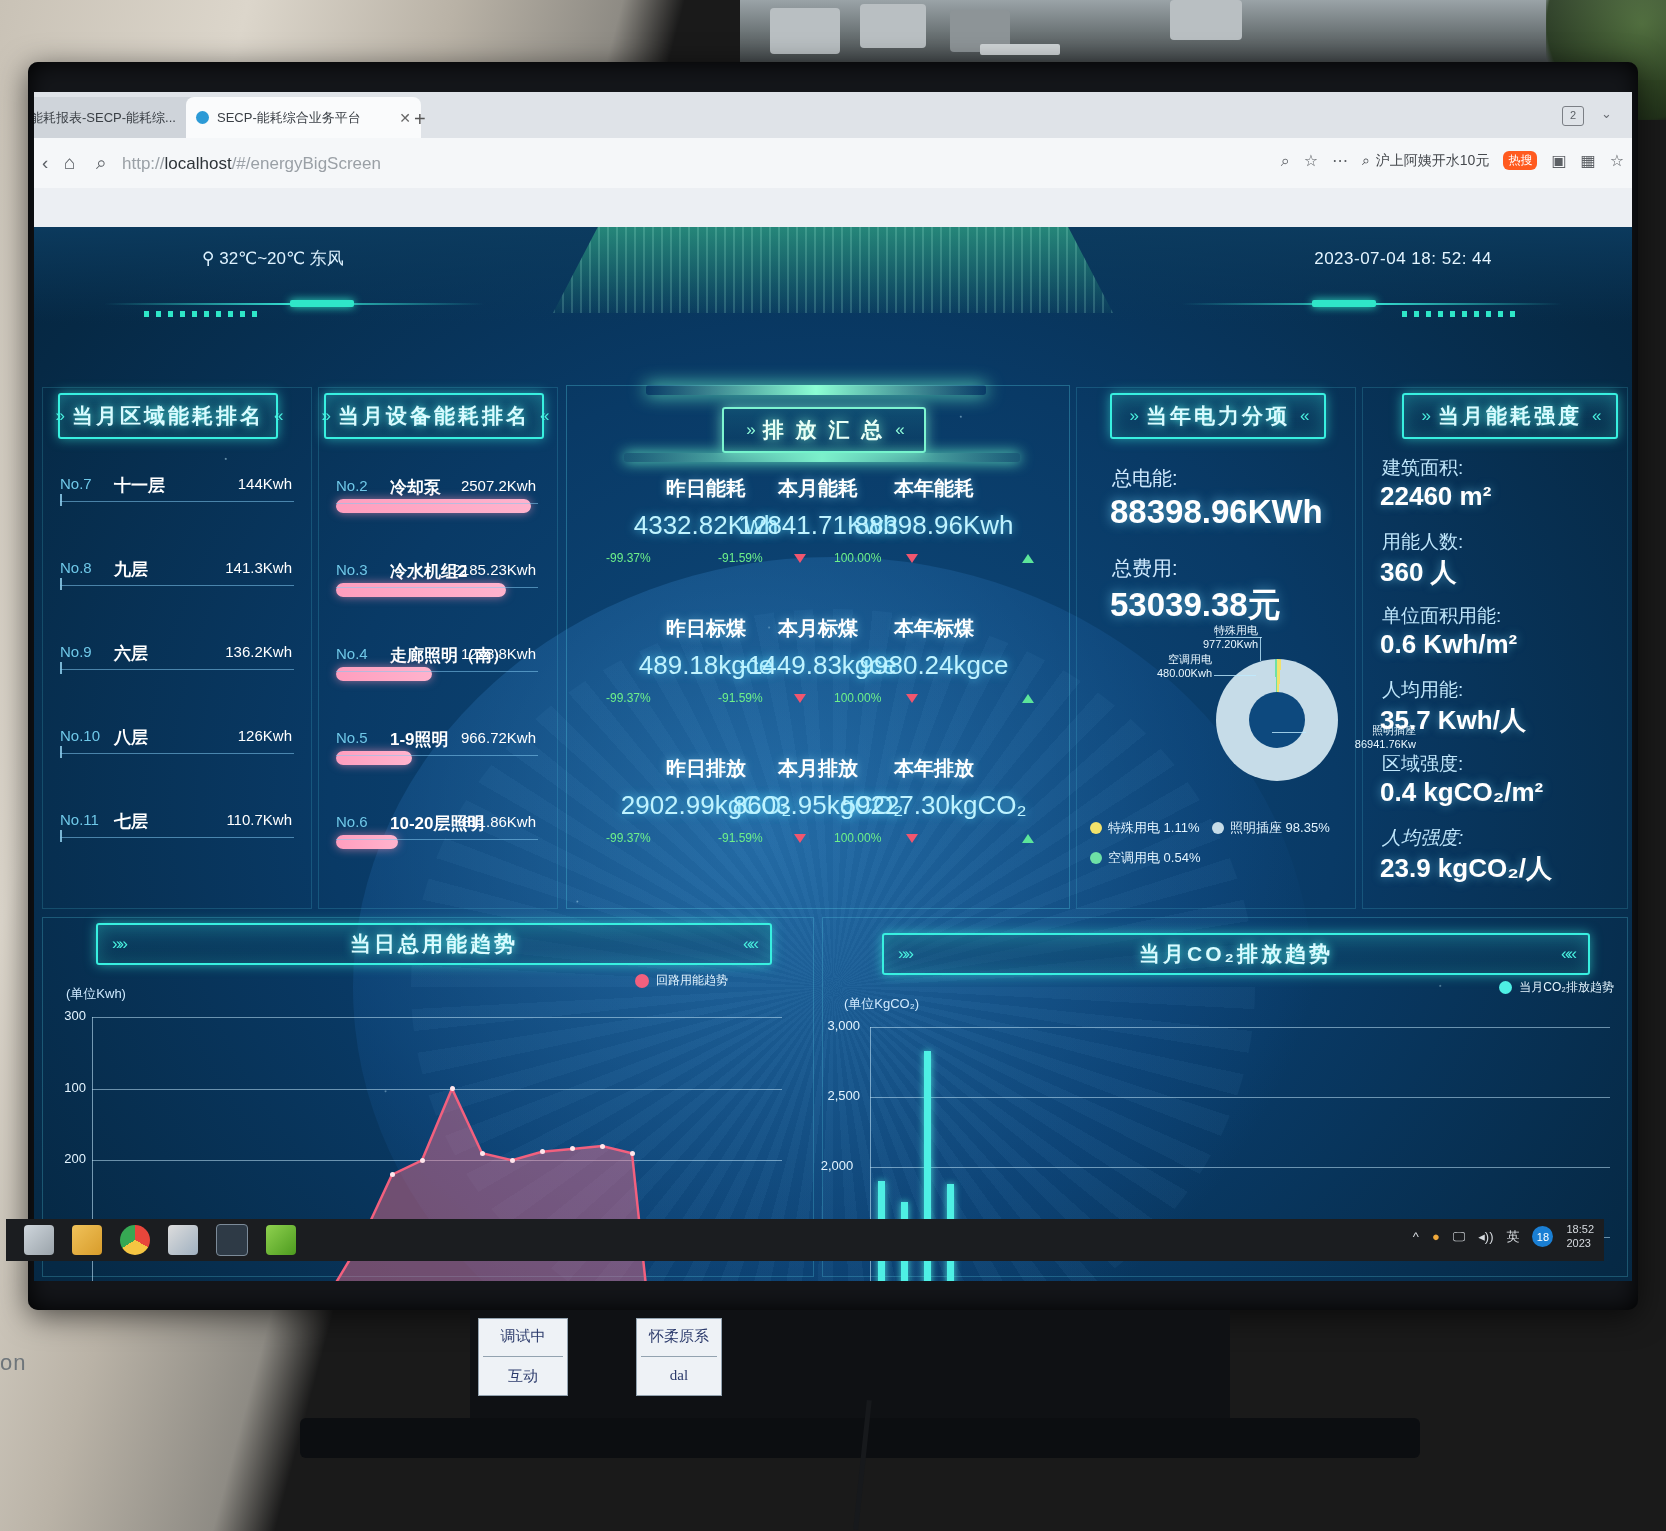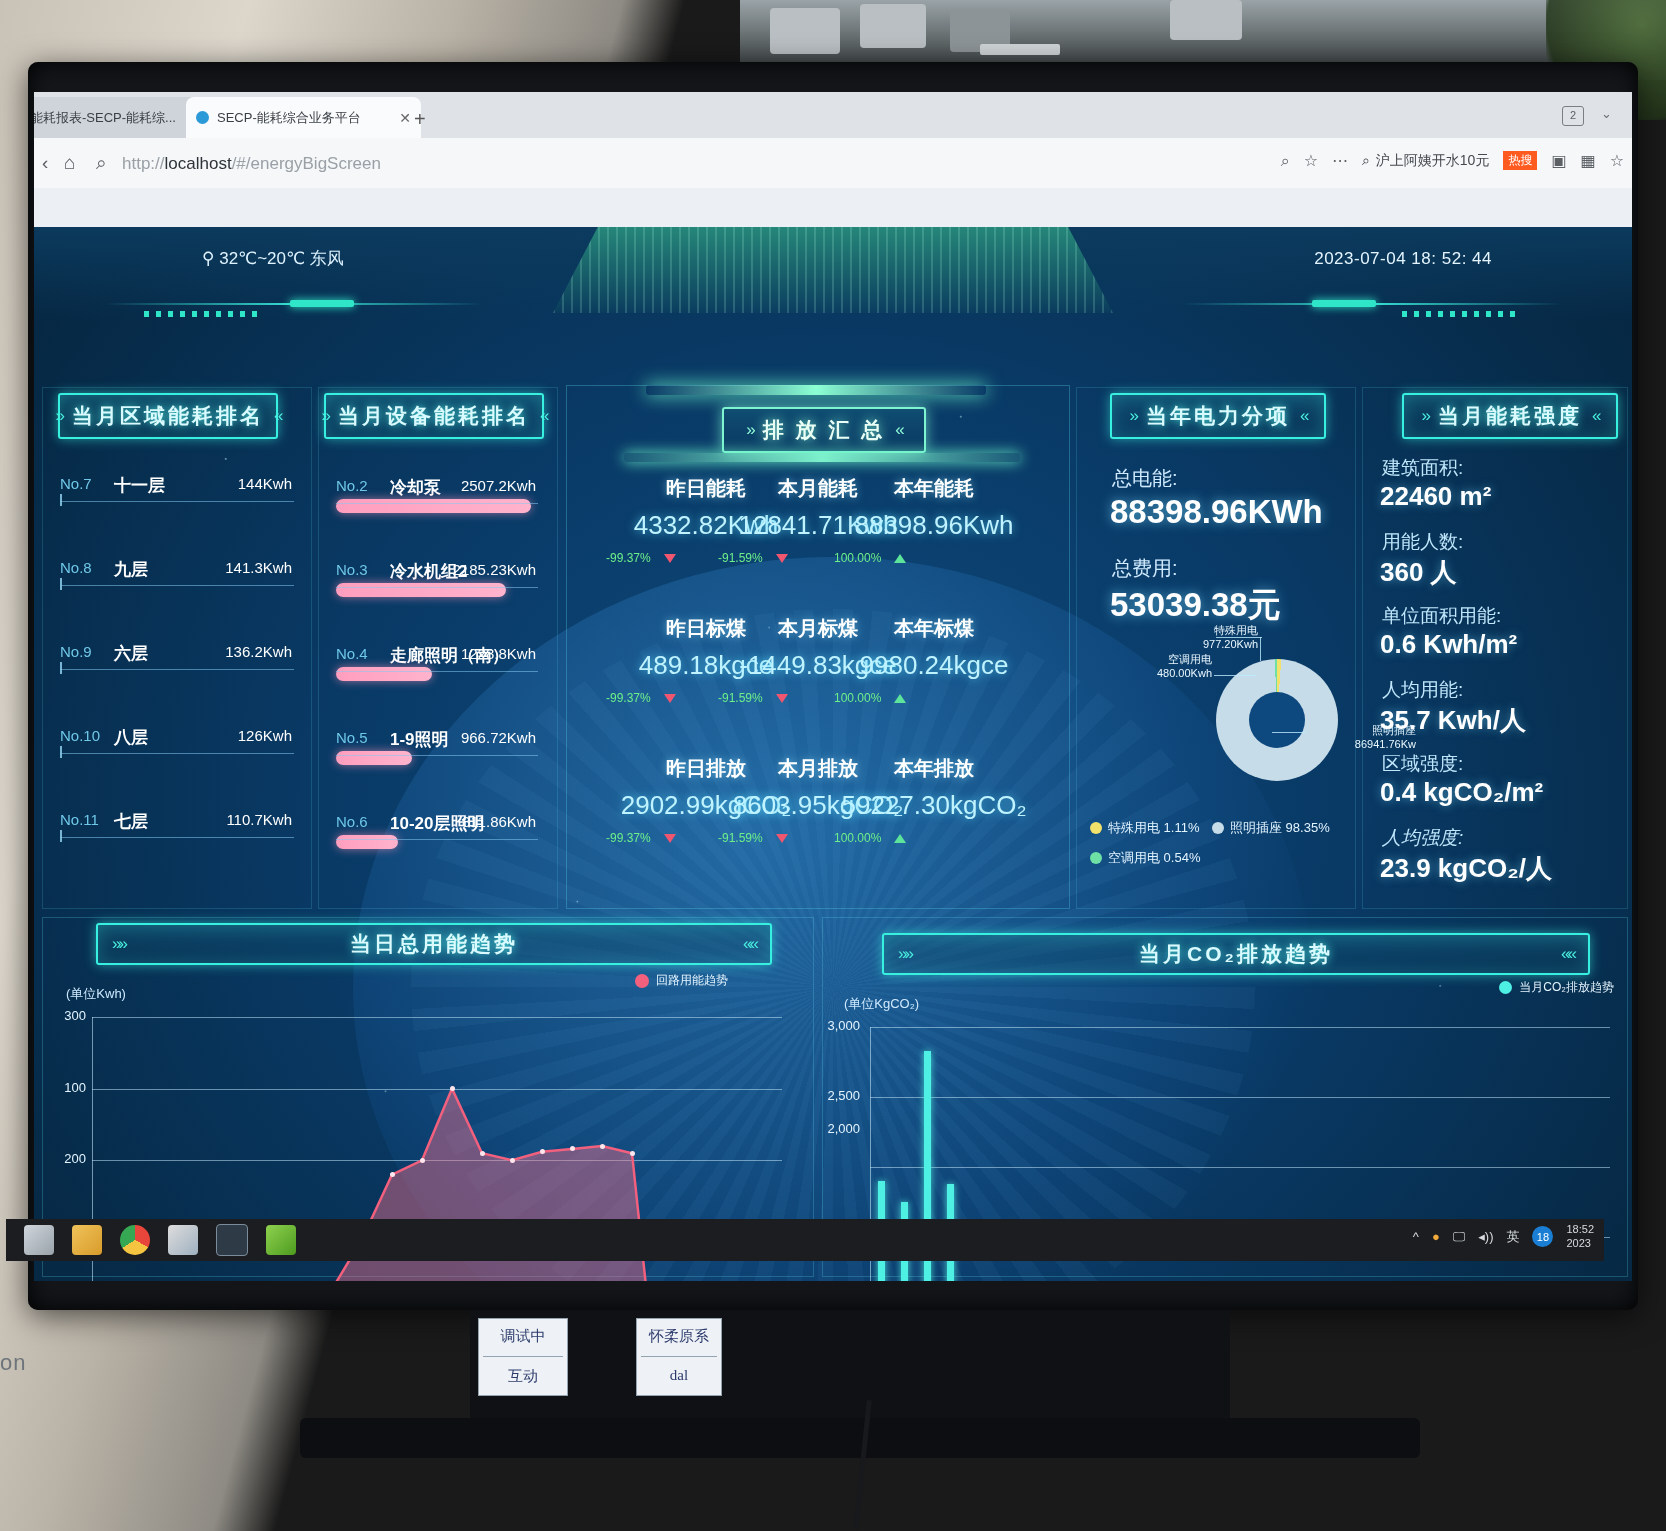--- a/index.html
+++ b/index.html
@@ -35,21 +35,21 @@
   .wincount{position:absolute;right:48px;top:14px;width:20px;height:18px;border:1.5px solid #7b7f85;
        border-radius:3px;font-size:11px;color:#5c6066;text-align:center;line-height:17px;}
   .winchev{position:absolute;right:20px;top:14px;color:#6a6e74;font-size:13px;}
 
   .urlbar{position:absolute;left:0;top:46px;width:100%;height:50px;background:#f5f7f9;}
   .navicon{position:absolute;top:14px;color:#5a5f65;font-size:19px;}
   .urltext{position:absolute;left:88px;top:16px;font-size:17px;color:#9aa0a6;}
   .urltext b{color:#2d3338;font-weight:400;}
   .rightgroup{position:absolute;right:8px;top:13px;display:flex;align-items:center;gap:14px;font-size:16px;color:#5d6166;}
   .searchpill{display:flex;align-items:center;gap:6px;font-size:14px;color:#45494e;}
-  .hotbadge{background:#ff5a1f;color:#fff;border-radius:0;font-size:12px;padding:1px 5px;}
+  .hotbadge{background:#ff5a1f;color:#fff;border-radius:6px;font-size:12px;padding:1px 5px;}
   .notice{position:absolute;left:0;top:96px;width:100%;height:39px;background:#eef1f4;font-size:13px;color:#4a4f55;
        display:flex;align-items:center;padding-left:8px;gap:6px;}
   .notice u{color:#2f6ed6;}
 
   
   #dash{position:absolute;left:0;top:135px;width:1598px;height:1054px;
         background:radial-gradient(ellipse 90% 120% at 50% 55%,#0e4a7d 0%,#093a66 35%,#062945 65%,#041a2f 100%);
         overflow:hidden;color:#d8f4ff;}
   .globe{position:absolute;left:50%;top:330px;transform:translateX(-50%);width:960px;height:860px;border-radius:50%;
         background:radial-gradient(circle at 42% 32%,rgba(70,160,230,.40),rgba(22,86,150,.30) 55%,rgba(8,40,76,0) 72%);}
@@ -97,21 +97,21 @@
   .rk-val{position:absolute;right:12px;top:0;font-size:15px;font-weight:normal;color:#ffffff;white-space:nowrap;}
   .rk-line{position:absolute;left:18px;right:10px;top:26px;height:1px;background:rgba(130,200,240,.55);}
   .rk-tick{position:absolute;left:18px;top:19px;width:2px;height:12px;background:rgba(150,215,245,.8);}
   .rk-bar{position:absolute;left:18px;top:22px;height:14px;border-radius:7px;
       background:linear-gradient(90deg,#ff9ebe,#ffb3cd);box-shadow:0 0 10px rgba(255,150,190,.6);}
 
   
   .emi{position:absolute;text-align:center;width:200px;}
   .emi .lab{font-size:20px;font-weight:bold;color:#ffffff;text-shadow:0 0 8px rgba(140,230,255,.6);}
   .emi .val{font-size:26px;margin-top:8px;color:#bff3ff;text-shadow:0 0 10px rgba(90,220,255,.8);white-space:nowrap;}
-  .emi .dlt{margin-top:10px;font-size:12px;color:#6df08a;display:flex;justify-content:flex-start;gap:13px;align-items:center;}
+  .emi .dlt{margin-top:10px;font-size:12px;color:#6df08a;display:flex;justify-content:space-between;gap:13px;align-items:center;}
   .tri-d{width:0;height:0;border-left:6px solid transparent;border-right:6px solid transparent;border-top:9px solid #f0566f;}
   .tri-u{width:0;height:0;border-left:6px solid transparent;border-right:6px solid transparent;border-bottom:9px solid #5ce59a;}
 
   
   .kv-lab{position:absolute;font-size:20px;color:#cfeaff;}
   .kv-val{position:absolute;font-size:33px;font-weight:bold;color:#ffffff;text-shadow:0 0 12px rgba(120,220,255,.7);white-space:nowrap;}
   .donut{position:absolute;width:122px;height:122px;border-radius:50%;
      background:conic-gradient(#f2e26b 0deg 4deg,#c6dce8 4deg 358deg,#6ee0a6 358deg 360deg);}
   .donut:after{content:"";position:absolute;left:50%;top:50%;transform:translate(-50%,-50%);
      width:56px;height:56px;border-radius:50%;background:#0d497e;}
@@ -512,21 +512,21 @@
           <span class="dot" style="background:#4ef0e4;width:13px;height:13px;"></span>
           <span>当月CO₂排放趋势</span>
         </div>
         <div class="axis-unit" style="left:810px;top:768px;">(单位KgCO₂)</div>
         <div id="chart2" style="position: absolute; left: 0px; top: 0px; width: 100%; height: 100%;">
             <div class="gridline" style="left: 836px; top: 800px; width: 740px;"></div>
             <div class="ytick" style="left: 780px; top: 791px;">3,000</div>
             <div class="gridline" style="left: 836px; top: 870px; width: 740px;"></div>
             <div class="ytick" style="left: 780px; top: 861px;">2,500</div>
             <div class="gridline" style="left: 836px; top: 940px; width: 740px;"></div>
-            <div class="ytick" style="left: 780px; top: 894px;">2,000</div>
+            <div class="ytick" style="left: 780px; top: 931px; text-align: center;">2,000</div>
             <div class="gridline" style="left: 836px; top: 1010px; width: 740px;"></div>
             <div class="ytick" style="left: 780px; top: 1001px;">1,500</div>
             <div style="position: absolute; left: 836px; top: 800px; width: 1px; height: 420px; background: rgba(190, 225, 245, 0.6);"></div>
             <div class="bar" style="left: 844.062px; top: 954px; height: 266px;"></div>
             <div class="bar" style="left: 867.188px; top: 975px; height: 245px;"></div>
             <div class="bar" style="left: 890.312px; top: 823.8px; height: 396.2px;"></div>
             <div class="bar" style="left: 913.438px; top: 956.8px; height: 263.2px;"></div>
           </div>
       </div>
 

